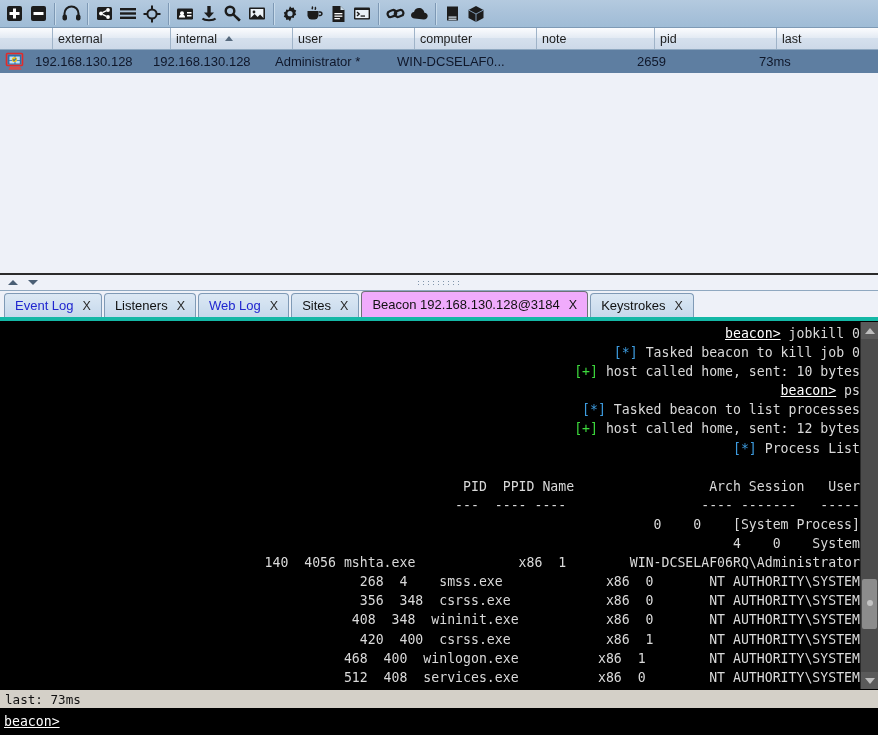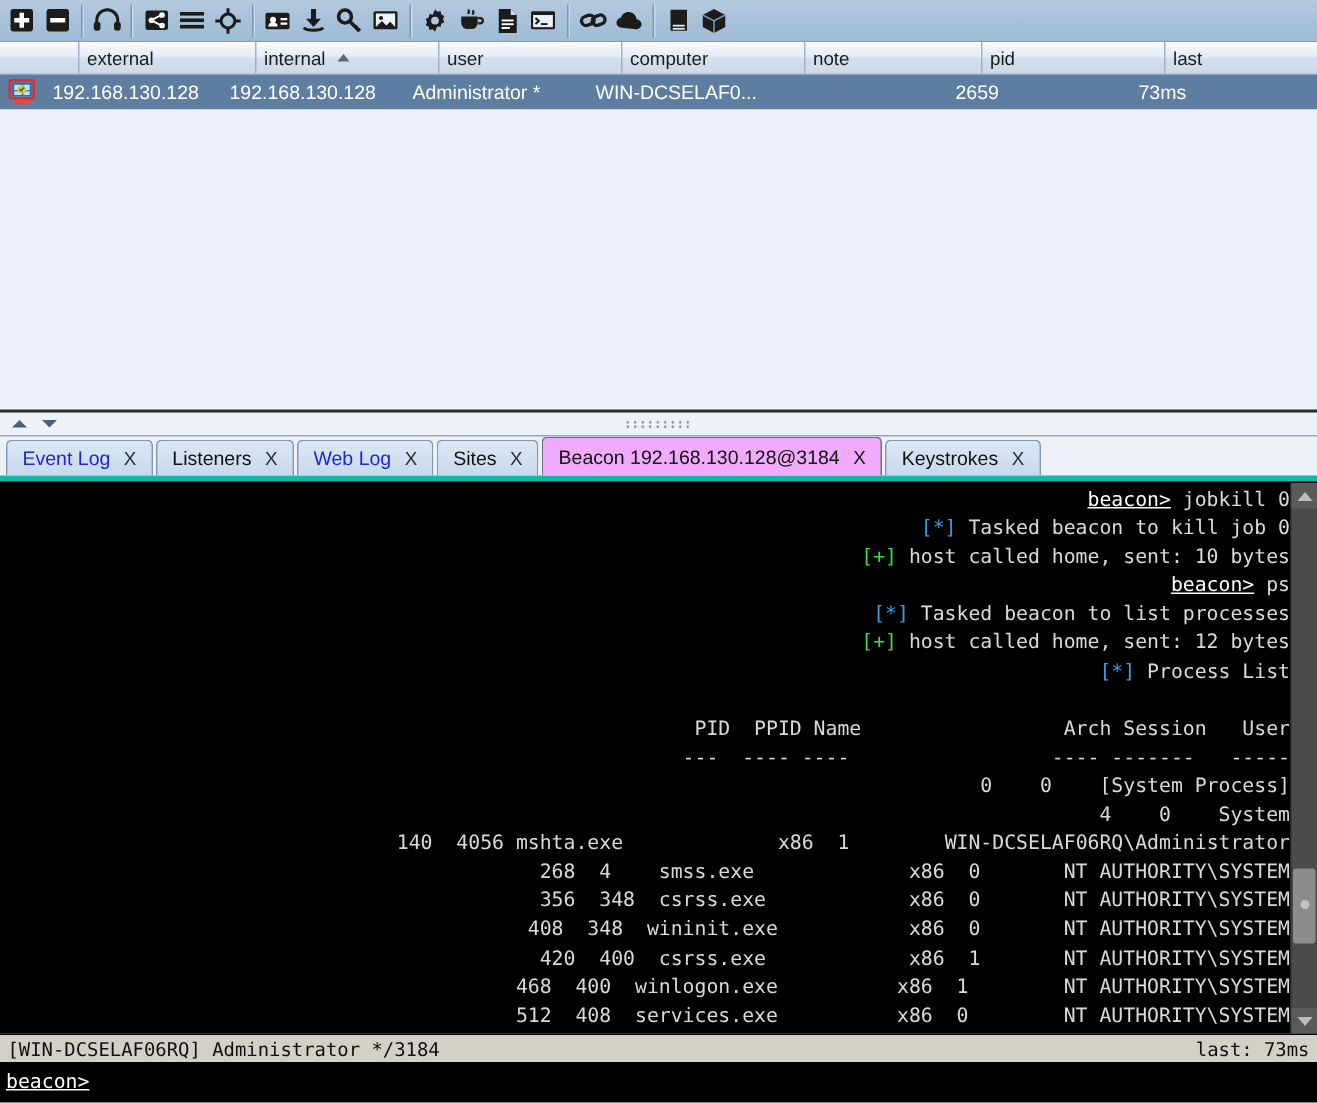--- a/index.html
+++ b/index.html
@@ -77,21 +77,21 @@
 
   .trow {
     display: flex;
     height: 23px;
     background: #5e7ea1;
     align-items: center;
     flex: 0 0 23px;
   }
   .td {
     font-size: 13px;
-    color: #ffffff;
+    color: #0f172a;
     display: flex; align-items: center;
     padding-left: 5px;
     overflow: hidden; white-space: nowrap;
   }
   .td.icon-cell { justify-content: center; padding-left: 0; }
   .table-filler { flex: 1 1 auto; background: #eef1f8; }
 
   
   .splitter {
     flex: 0 0 18px;
@@ -501,20 +501,19 @@
     <div class="vs-track">
       <div class="vs-thumb"></div>
     </div>
     <div class="vs-btn">
         <span class="vs-ar-dn"></span>
       </div>
   </div>
 </div>
 
 <div class="statusbar">
-  <span>[WIN-DCSELAF06RQ] Administrator */3184</span>
   <span>last: 73ms</span>
 </div>
 
 <div class="inputbar">
   <span class="prompt">beacon&gt;</span>
   <input class="cmd-input" type="text" placeholder="" style="">
 </div>
 
 </body></html>

